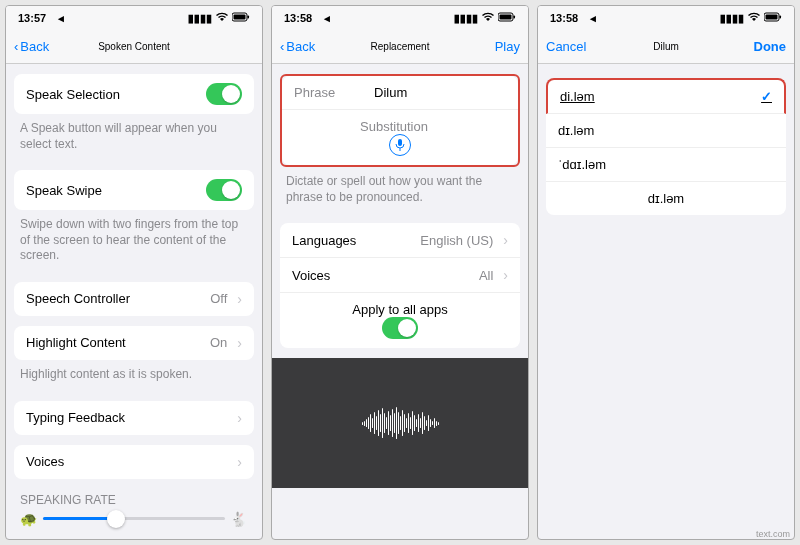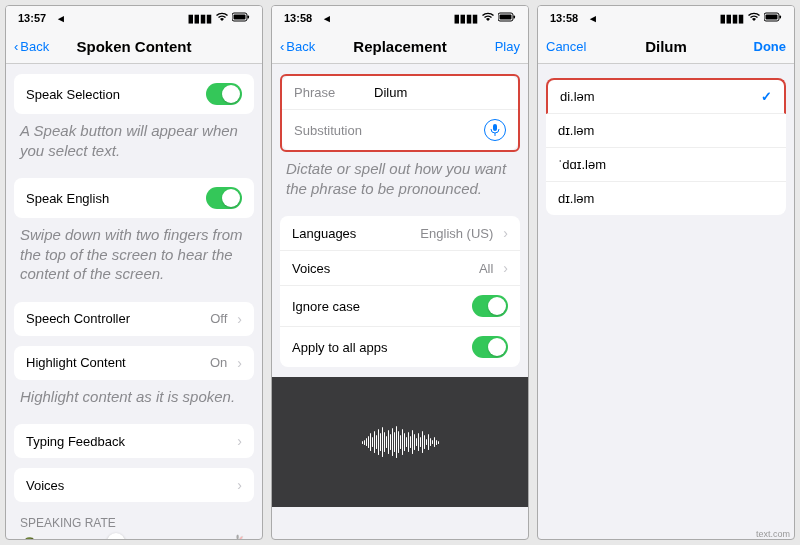--- a/index.html
+++ b/index.html
@@ -48,41 +48,41 @@
     position: relative;
   }
   .nav-left, .nav-right {
     color: #007aff;
     font-size: 13px;
     display:flex;align-items:center;gap:2px;
     min-width:50px;
   }
   .nav-right{justify-content:flex-end;}
   .nav-title {
-    font-weight: 700;
-    font-size: 15px;
+    font-weight: 400;
+    font-size: 10px;
     position:absolute;left:50%;transform:translateX(-50%);
   }
   .content { flex:1; overflow-y:auto; }
   .group { margin: 10px 8px 4px 8px; }
   .cell {
     background: #fff;
     border-radius: 8px;
     padding: 9px 12px;
     display: flex;
     align-items: center;
     justify-content: space-between;
     margin-bottom: 2px;
     font-size: 13px;
   }
   .group-stack .cell { border-radius:0; margin-bottom:0; border-bottom:0.5px solid #eee;}
   .group-stack .cell:first-child{border-top-left-radius:8px;border-top-right-radius:8px;}
-  .group-stack .cell:last-child{border-bottom-left-radius:8px;border-bottom-right-radius:8px;border-bottom:none;}
+  .group-stack .cell:last-child{border-bottom-left-radius:8px;border-bottom-right-radius:8px;border-bottom:none;flex-direction:column;}
   .footer-text {
-    color: #8a8a8e; font-size: 15px; padding: 3px 14px 8px 14px; line-height:1.3;font-style:italic;
+    color: #8a8a8e; font-size: 12px; padding: 3px 14px 8px 14px; line-height:1.3;
   }
   .header-text {
     color:#8a8a8e; font-size:12px; padding: 10px 14px 4px 14px; text-transform:uppercase;
   }
   .value { color:#8a8a8e; display:flex;align-items:center;gap:10px;}
   .chevron { color:#c7c7cc; font-size:14px;}
   .toggle {
     width: 36px; height: 22px; border-radius: 11px; background:#34c759; position:relative;
   }
   .toggle::after{content:"";position:absolute;right:2px;top:2px;width:18px;height:18px;border-radius:50%;background:#fff;box-shadow:0 1px 2px rgba(0,0,0,.2);}
@@ -137,21 +137,21 @@
     <div class="group">
       <div class="cell">
         <span>Speak Selection</span>
         <div class="toggle"></div>
       </div>
     </div>
     <div class="footer-text">A Speak button will appear when you select text.</div>
 
     <div class="group">
       <div class="cell">
-        <span>Speak English</span>
+        <span>Speak Swipe</span>
         <div class="toggle"></div>
       </div>
     </div>
     <div class="footer-text">Swipe down with two fingers from the top of the screen to hear the content of the screen.</div>
 
     <div class="group">
       <div class="cell">
         <span>Speech Controller</span>
         <span class="value">
             <span>Off</span>
@@ -256,24 +256,20 @@
             <span>English (US)</span>
             <span class="chevron">›</span>
           </span>
       </div>
       <div class="cell">
         <span>Voices</span>
         <span class="value">
             <span>All</span>
             <span class="chevron">›</span>
           </span>
-      </div>
-      <div class="cell">
-        <span>Ignore case</span>
-        <div class="toggle"></div>
       </div>
       <div class="cell">
         <span>Apply to all apps</span>
         <div class="toggle"></div>
       </div>
     </div>
 
     <div class="wave-area">
       <div class="wave">
         <span style="height:3px"></span>
@@ -338,21 +334,21 @@
           </svg></span>
     </div>
   </div>
   <div class="nav-bar">
     <div class="nav-left">Cancel</div>
     <div class="nav-title">Dilum</div>
     <div class="nav-right" style="font-weight:600">Done</div>
   </div>
   <div class="content">
     <div class="group group-stack" style="margin-top:14px;" id="opts">
-        <div class="cell red-box" style="border-radius: 8px 8px 0px 0px;">
+        <div class="cell red-box" style="border-radius: 8px 8px 0px 0px; text-decoration: underline;">
           <span>di.ləm</span>
           <span class="check">✓</span>
         </div>
         <div class="cell" style="border-radius: 0px;">
           <span>dɪ.ləm</span>
         </div>
         <div class="cell" style="border-radius: 0px; align-items: flex-end;">
           <span>ˈdɑɪ.ləm</span>
         </div>
         <div class="cell" style="border-radius: 0px 0px 8px 8px;">

